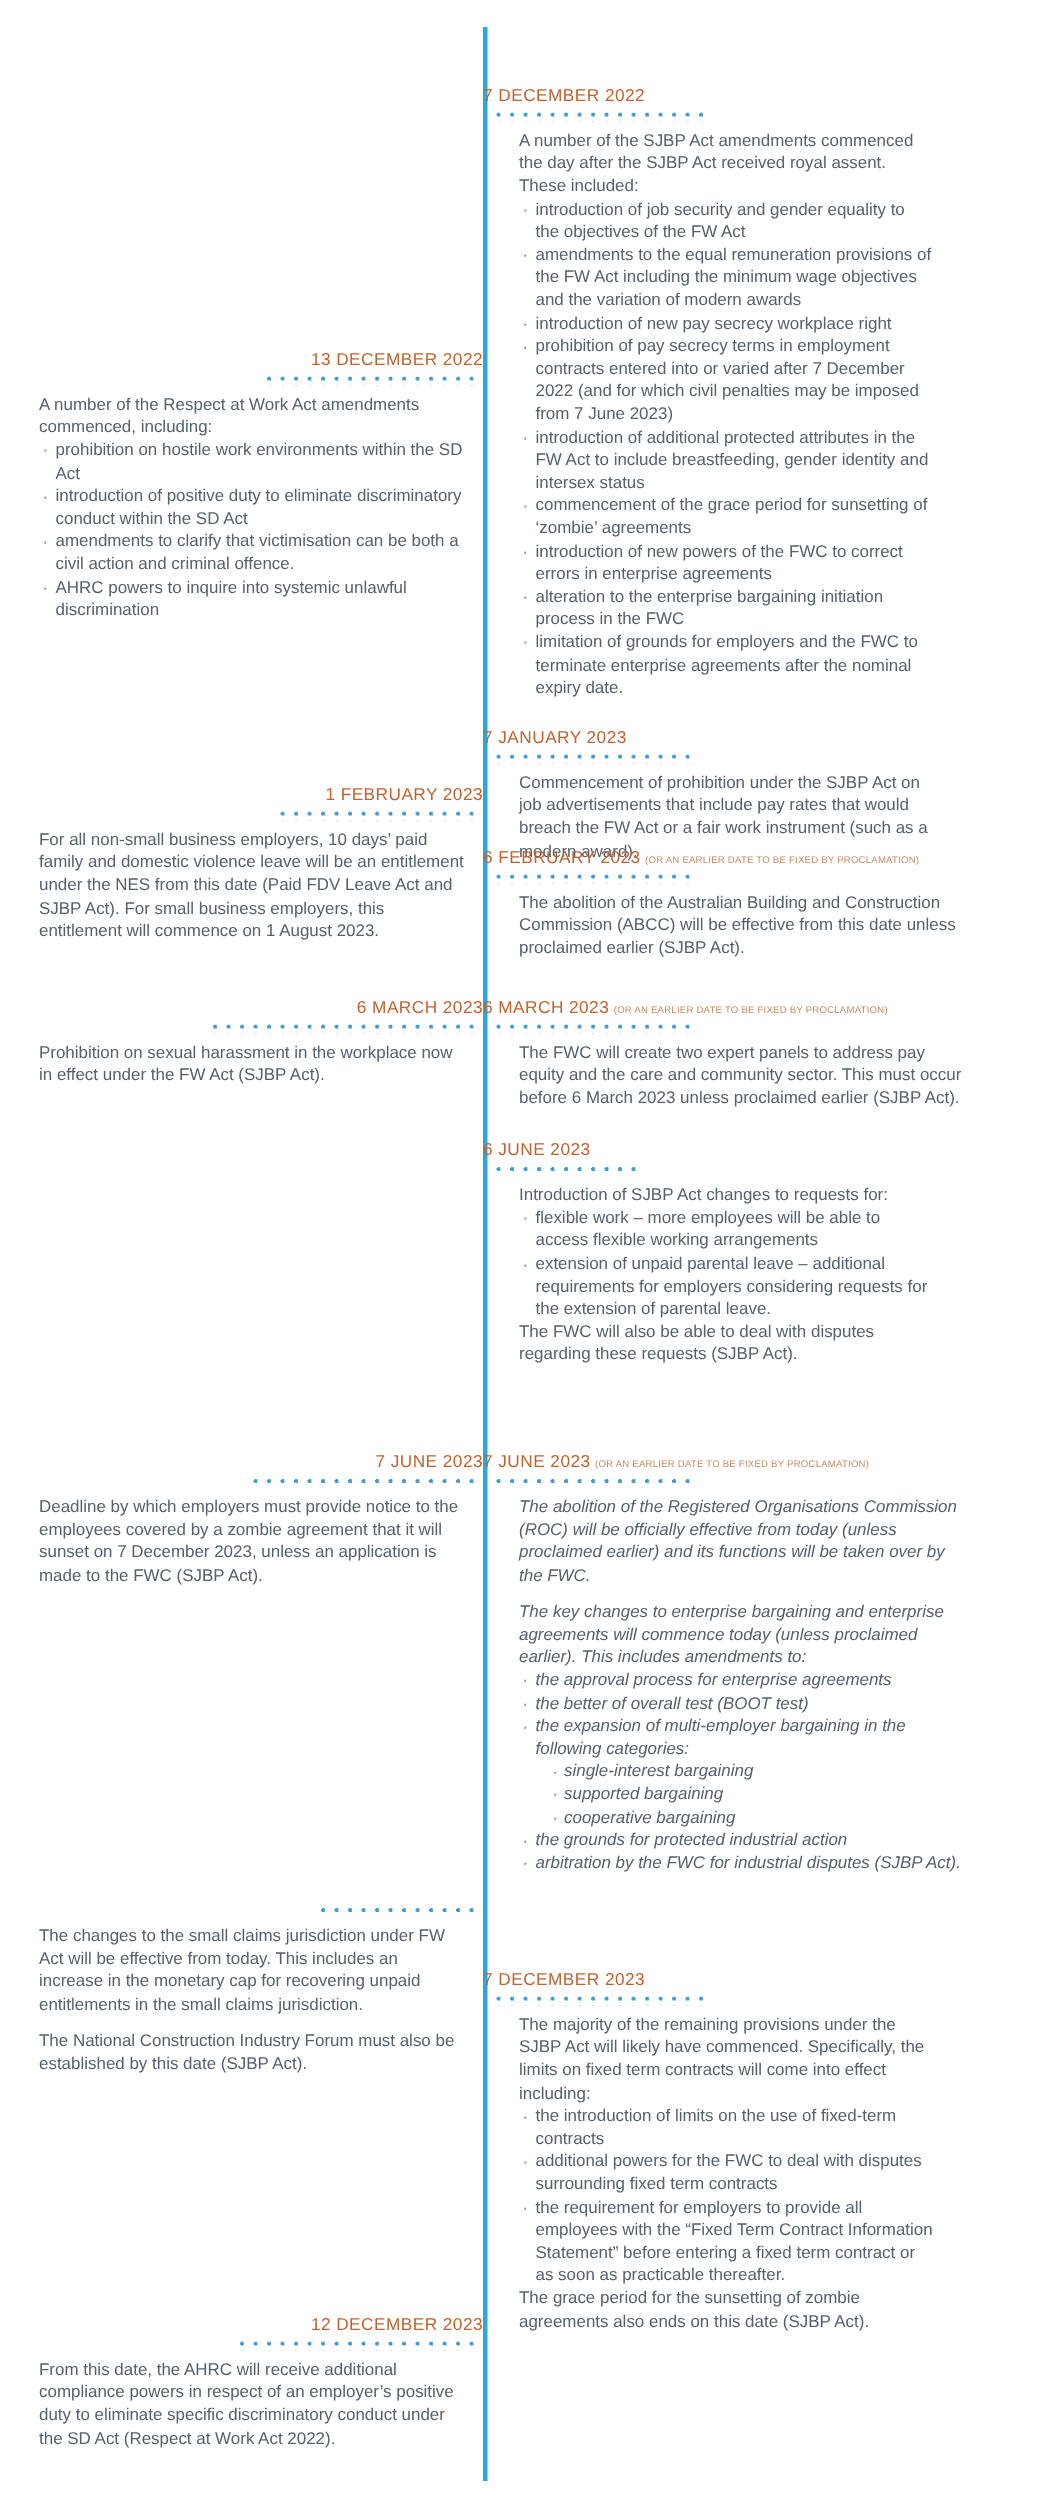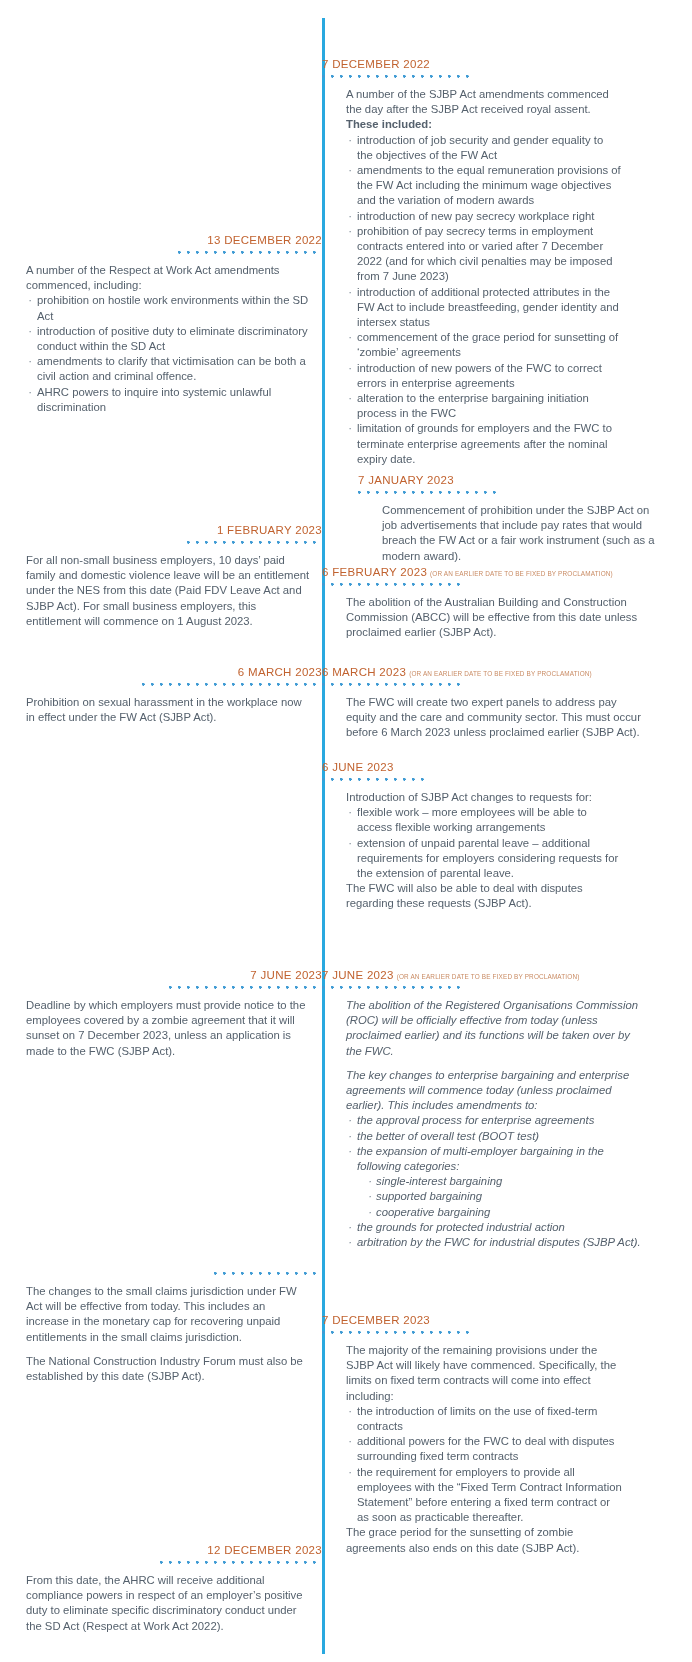--- a/index.html
+++ b/index.html
@@ -88,21 +88,21 @@
 
   <div class="spine"></div>
 
   <div class="entry right" style="left:322px;top:22px;width:300px;margin-top:32px;">
     <div class="date-row">
       <span class="date">7 DECEMBER 2022</span>
     </div>
     <div class="dots" style="width:147px;"></div>
     <div class="body">
       <p>A number of the SJBP Act amendments commenced the day after the SJBP Act received royal assent.</p>
-      <p style="margin-top:0;font-weight:bold;">These included:</p>
+      <p style="margin-top:0;">These included:</p>
       <ul class="b gapTop">
         <li>introduction of job security and gender equality to the objectives of the FW Act</li>
         <li>amendments to the equal remuneration provisions of the FW Act including the minimum wage objectives and the variation of modern awards</li>
         <li>introduction of new pay secrecy workplace right</li>
         <li>prohibition of pay secrecy terms in employment contracts entered into or varied after 7 December 2022 (and for which civil penalties may be imposed from 7 June 2023)</li>
         <li>introduction of additional protected attributes in the FW Act to include breastfeeding, gender identity and intersex status</li>
         <li>commencement of the grace period for sunsetting of  ‘zombie’ agreements</li>
         <li>introduction of new powers of the FWC to correct errors in enterprise agreements</li>
         <li>alteration to the enterprise bargaining initiation process in the FWC</li>
         <li>limitation of grounds for employers and the FWC to terminate enterprise agreements after the nominal expiry date.</li>
@@ -119,21 +119,21 @@
       <p>A number of the Respect at Work Act amendments commenced, including:</p>
       <ul class="b gapTop">
         <li>prohibition on hostile work environments within the SD Act</li>
         <li>introduction of positive duty to eliminate discriminatory conduct within the SD Act</li>
         <li>amendments to clarify that victimisation can be both a civil action and criminal offence.</li>
         <li>AHRC powers to inquire into systemic unlawful discrimination</li>
       </ul>
     </div>
   </div>
 
-  <div class="entry right" style="left:322px;top:470px;width:300px;margin-left:36px;">
+  <div class="entry right" style="left:322px;top:482px;width:300px;">
     <div class="date-row">
       <span class="date">7 JANUARY 2023</span>
     </div>
     <div class="dots" style="width:140px;"></div>
     <div class="body">
       <p>Commencement of prohibition under the SJBP Act on job advertisements that include pay rates that would breach the FW Act or a fair work instrument (such as a modern award).</p>
     </div>
   </div>
 
   <div class="entry left" style="left:26px;top:520px;width:296px;">

